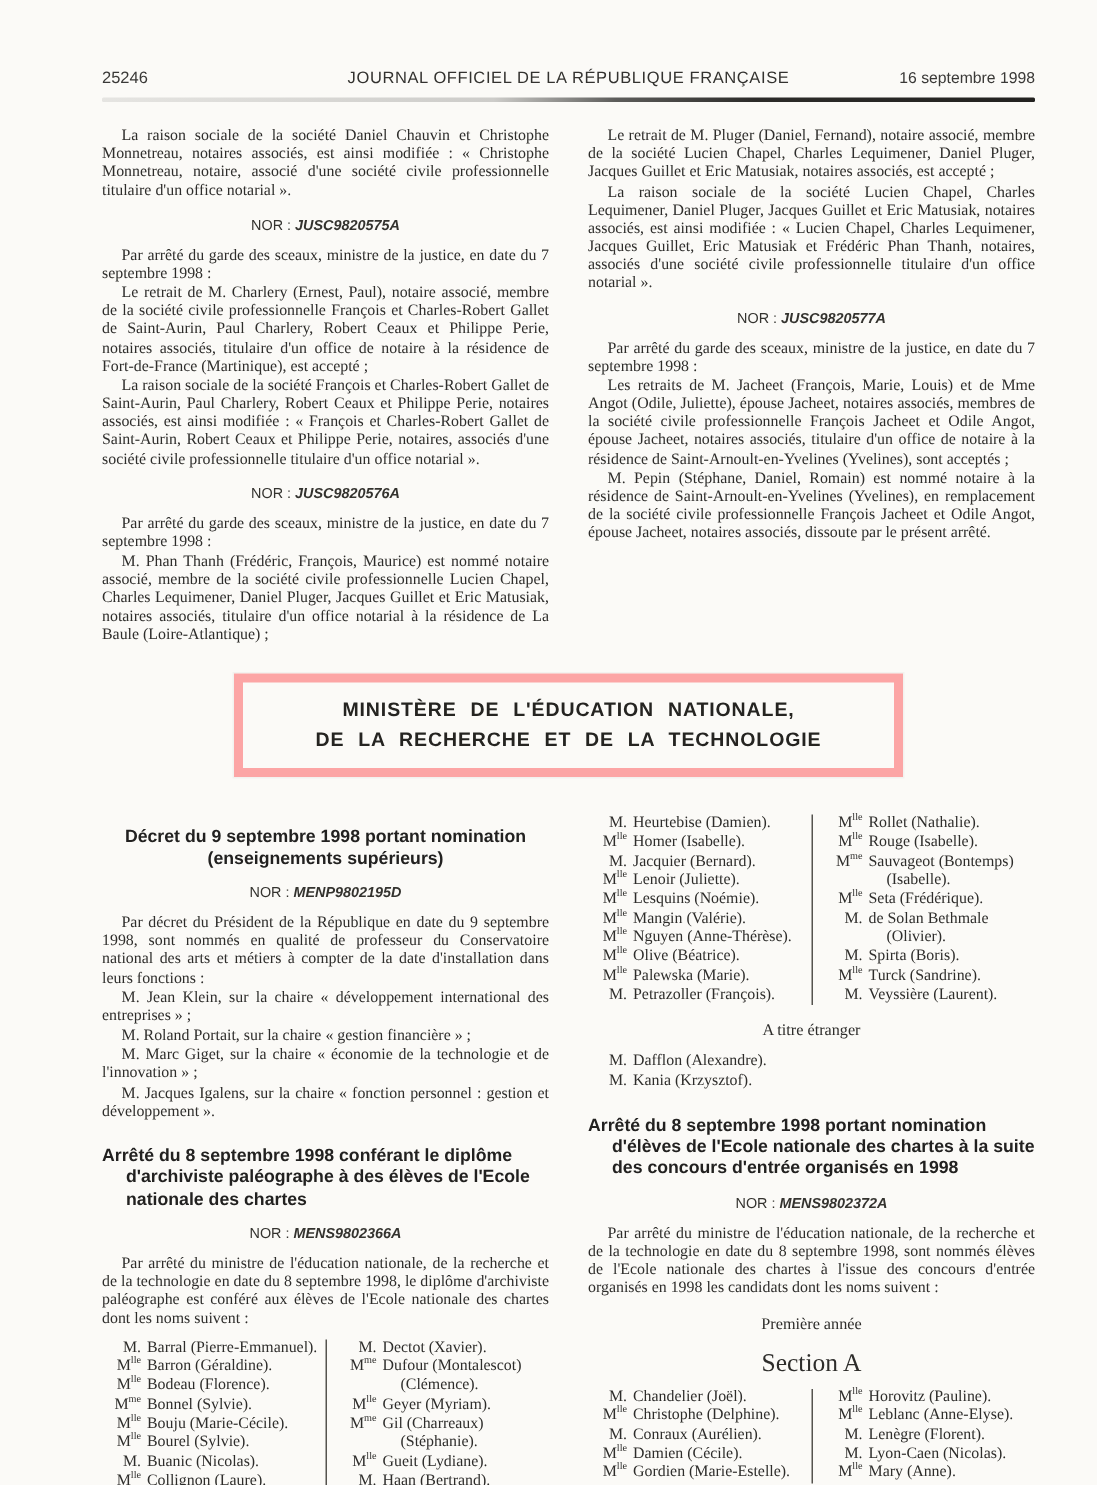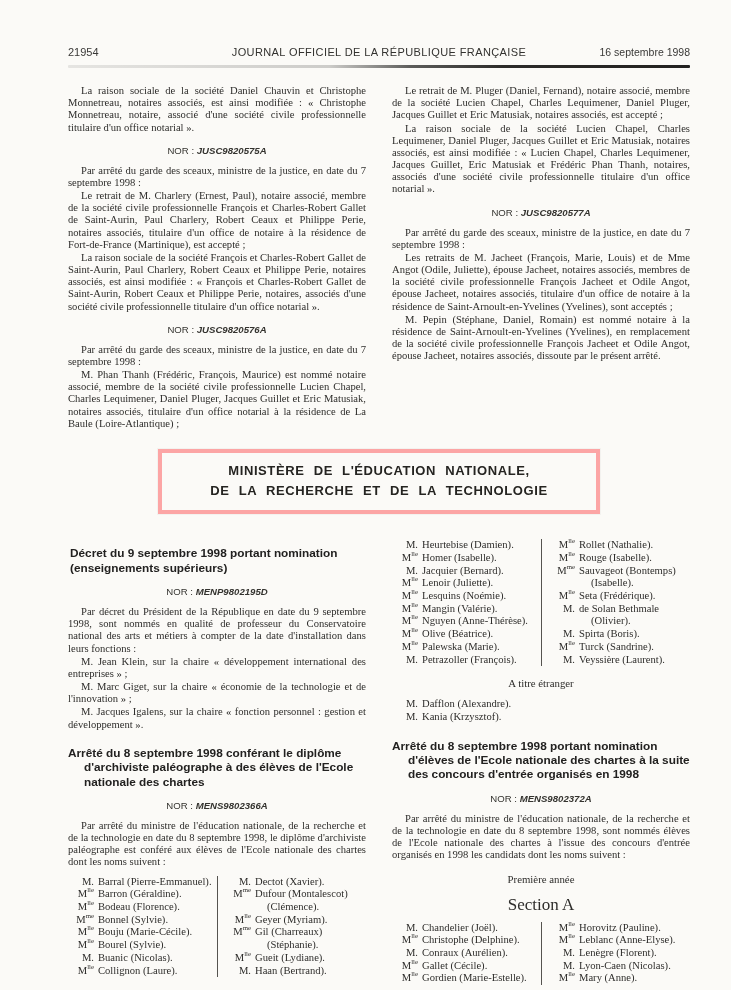--- a/index.html
+++ b/index.html
@@ -19,46 +19,46 @@
     background:linear-gradient(to right, rgba(40,40,38,.10), rgba(40,40,38,.22) 42%, rgba(40,40,38,.75) 55%, #2c2b29 70%, #232220);}
   
   .two-col{display:grid;grid-template-columns:1fr 1fr;column-gap:26px;align-content:start;}
   .sec1{margin-top:17px;}
   .col{min-width:0;}
   
   .para{font-size:10.6px;line-height:1.15;text-align:justify;text-indent:13px;margin:0 0 1px 0;}
   .nor{margin:11px 0 9px;text-align:center;font-family:"Liberation Sans", sans-serif;font-size:9.6px;color:#34332f;}
   .nor .nor-code{font-weight:bold;font-style:italic;}
   .h{font-family:"Liberation Sans", sans-serif;font-weight:bold;font-size:11.8px;line-height:1.22;color:#222120;}
-  .h-center{text-align:left;margin:14px 2px 4px;}
+  .h-center{text-align:center;margin:14px 2px 4px;}
   .h-left{margin:15px 0 4px;padding-left:16px;text-indent:-16px;}
   .citalic{text-align:center;font-size:10.8px;margin:11px 0 9px;}
   .ccenter{text-align:center;font-size:17px;margin:10px 0 7px;}
   
   .names{display:grid;grid-template-columns:1fr 1fr;margin:7px 0 2px;}
   .names.single{grid-template-columns:1fr;}
   .ncol{padding:0 4px 0 2px;min-width:0;}
   .ncol.div{border-left:1px solid #55534f;padding-left:9px;}
   .name-entry{font-size:10.6px;line-height:1.2;white-space:nowrap;}
   .hon{display:inline-block;width:24px;text-align:right;margin-right:4px;}
   .hon sup{font-size:6.8px;vertical-align:super;line-height:0;}
   .nm.cont{display:block;margin-left:40px;}
   
-  .mbox{width:414px;margin:18px auto 18px;border:4px solid #fca5a5;padding:8px 10px 9px;
+  .mbox{width:414px;margin:18px auto 18px;border:6px solid #fca5a5;padding:8px 10px 9px;
     text-align:center;font-family:"Liberation Sans", sans-serif;font-weight:bold;
     font-size:13px;letter-spacing:.6px;word-spacing:5px;line-height:1.55;color:#252421;
     background:#fbfaf7;box-shadow:0 0 0 1px rgba(0,0,0,0.03);}
 </style>
 </head>
 <body>
 
 <div class="page">
 
   <div class="hdr">
-    <span class="pgnum">21954</span>
+    <span class="pgnum">25246</span>
     <span class="jtitle">JOURNAL OFFICIEL DE LA RÉPUBLIQUE FRANÇAISE</span>
     <span class="jdate">16 septembre 1998</span>
   </div>
   <div class="hrule"></div>
 
   <section class="two-col sec1">
     <div class="col">
         <p class="para">La raison sociale de la société Daniel Chauvin et Christophe Monnetreau, notaires associés, est ainsi modifiée : « Christophe Monnetreau, notaire, associé d'une société civile professionnelle titulaire d'un office notarial ».</p>
         <div class="nor"><span class="nor-label">NOR :</span> <span class="nor-code">JUSC9820575A</span></div>
         <p class="para">Par arrêté du garde des sceaux, ministre de la justice, en date du 7 septembre 1998 :</p>
@@ -82,20 +82,21 @@
     <div>MINISTÈRE DE L'ÉDUCATION NATIONALE,</div>
     <div>DE LA RECHERCHE ET DE LA TECHNOLOGIE</div>
   </div>
 
   <section class="two-col">
     <div class="col">
         <div class="h h-center">Décret du 9 septembre 1998 portant nomination<br>(enseignements supérieurs)</div>
         <div class="nor"><span class="nor-label">NOR :</span> <span class="nor-code">MENP9802195D</span></div>
         <p class="para">Par décret du Président de la République en date du 9 septembre 1998, sont nommés en qualité de professeur du Conservatoire national des arts et métiers à compter de la date d'installation dans leurs fonctions :</p>
         <p class="para">M. Jean Klein, sur la chaire « développement international des entreprises » ;</p>
+        <p class="para">M. Roland Portait, sur la chaire « gestion financière » ;</p>
         <p class="para">M. Marc Giget, sur la chaire « économie de la technologie et de l'innovation » ;</p>
         <p class="para">M. Jacques Igalens, sur la chaire « fonction personnel : gestion et développement ».</p>
         <div class="h h-left">Arrêté du 8 septembre 1998 conférant le diplôme d'archiviste paléographe à des élèves de l'Ecole nationale des chartes</div>
         <div class="nor"><span class="nor-label">NOR :</span> <span class="nor-code">MENS9802366A</span></div>
         <p class="para">Par arrêté du ministre de l'éducation nationale, de la recherche et de la technologie en date du 8 septembre 1998, le diplôme d'archiviste paléographe est conféré aux élèves de l'Ecole nationale des chartes dont les noms suivent :</p>
         <div class="names">
           <div class="ncol">
             <div class="name-entry"><span class="hon">M.</span><span class="nm">Barral (Pierre-Emmanuel).</span></div>
             <div class="name-entry"><span class="hon">M<sup>lle</sup></span><span class="nm">Barron (Géraldine).</span></div>
             <div class="name-entry"><span class="hon">M<sup>lle</sup></span><span class="nm">Bodeau (Florence).</span></div>
@@ -150,21 +151,21 @@
         <div class="h h-left">Arrêté du 8 septembre 1998 portant nomination d'élèves de l'Ecole nationale des chartes à la suite des concours d'entrée organisés en 1998</div>
         <div class="nor"><span class="nor-label">NOR :</span> <span class="nor-code">MENS9802372A</span></div>
         <p class="para">Par arrêté du ministre de l'éducation nationale, de la recherche et de la technologie en date du 8 septembre 1998, sont nommés élèves de l'Ecole nationale des chartes à l'issue des concours d'entrée organisés en 1998 les candidats dont les noms suivent :</p>
         <div class="citalic">Première année</div>
         <div class="ccenter">Section A</div>
         <div class="names">
           <div class="ncol">
             <div class="name-entry"><span class="hon">M.</span><span class="nm">Chandelier (Joël).</span></div>
             <div class="name-entry"><span class="hon">M<sup>lle</sup></span><span class="nm">Christophe (Delphine).</span></div>
             <div class="name-entry"><span class="hon">M.</span><span class="nm">Conraux (Aurélien).</span></div>
-            <div class="name-entry"><span class="hon">M<sup>lle</sup></span><span class="nm">Gallet (Cécile).</span></div>
+            <div class="name-entry"><span class="hon">M<sup>lle</sup></span><span class="nm">Damien (Cécile).</span></div>
             <div class="name-entry"><span class="hon">M<sup>lle</sup></span><span class="nm">Gordien (Marie-Estelle).</span></div>
           </div>
           <div class="ncol div">
             <div class="name-entry"><span class="hon">M<sup>lle</sup></span><span class="nm">Horovitz (Pauline).</span></div>
             <div class="name-entry"><span class="hon">M<sup>lle</sup></span><span class="nm">Leblanc (Anne-Elyse).</span></div>
             <div class="name-entry"><span class="hon">M.</span><span class="nm">Lenègre (Florent).</span></div>
             <div class="name-entry"><span class="hon">M.</span><span class="nm">Lyon-Caen (Nicolas).</span></div>
             <div class="name-entry"><span class="hon">M<sup>lle</sup></span><span class="nm">Mary (Anne).</span></div>
           </div>
         </div>

